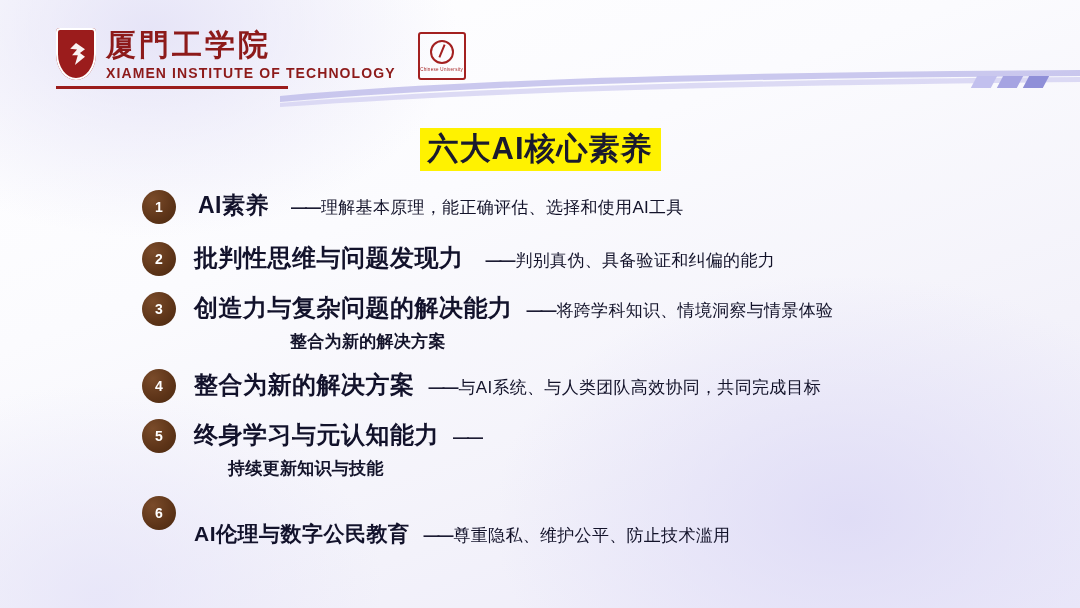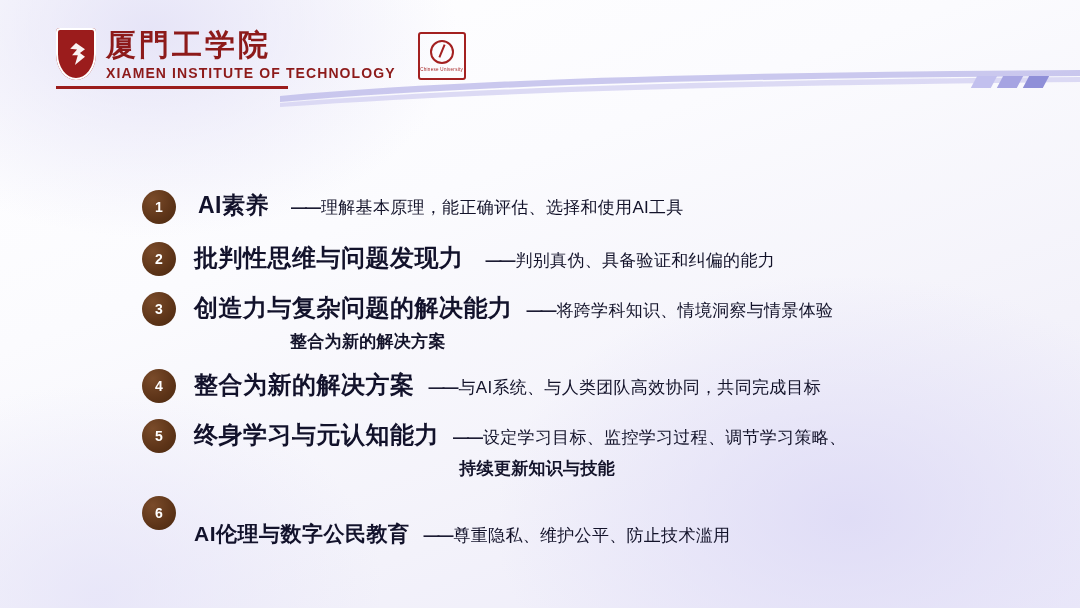--- a/index.html
+++ b/index.html
@@ -234,21 +234,21 @@
     margin-top: 6px;
   }
 
   
   .i1 .item-body { margin-left: 22px; }
   .i1 .heading { font-size: 23px; text-align: right; }
   .i1 .dash { margin-left: 22px; }
   .i2 { margin-top: 16px; }
   .i2 .dash { margin-left: 22px; }
   .i3 .desc2 { margin-left: 96px; }
-  .i5 .desc2 { margin-left: 34px; text-align: center; }
+  .i5 .desc2 { margin-left: 34px; }
   .i6 .heading { font-size: 21px; margin-top: 24px; }
   .i4 .heading, .i5 .heading { font-size: 24px; }
 </style>
 </head>
 <body>
 
 <div class="slide">
   <div class="wash-tl"></div>
   <div class="wash-br"></div>
   <div class="wash-bl"></div>
@@ -272,20 +272,23 @@
         <path d="M0 33 C 240 14, 540 9, 800 7 L800 12 C 540 15, 250 19, 0 37 Z" fill="#d6d4f2" opacity="0.85"></path>
       </svg>
     </div>
     <div class="chev-group">
       <div class="chev c3"></div>
       <div class="chev c2"></div>
       <div class="chev"></div>
     </div>
   </div>
 
+  <div class="title">
+    <span>六大AI核心素养</span>
+  </div>
 
   <div class="list">
 
     <div class="item i1">
       <div class="badge">1</div>
       <div class="item-body">
         <div class="item-line">
           <span class="heading">AI素养</span>
           <span class="dash">——</span>
           <span class="desc">理解基本原理，能正确评估、选择和使用AI工具</span>
@@ -326,21 +329,20 @@
         </div>
       </div>
     </div>
 
     <div class="item i5">
       <div class="badge">5</div>
       <div class="item-body">
         <div class="item-line">
           <span class="heading">终身学习与元认知能力</span>
           <span class="dash">——</span>
-          <span class="desc">设定学习目标、监控学习过程、调节学习策略、</span>
         </div>
         <div class="desc2">持续更新知识与技能</div>
       </div>
     </div>
 
     <div class="item i6">
       <div class="badge">6</div>
       <div class="item-body">
         <div class="item-line">
           <span class="heading">AI伦理与数字公民教育</span>

